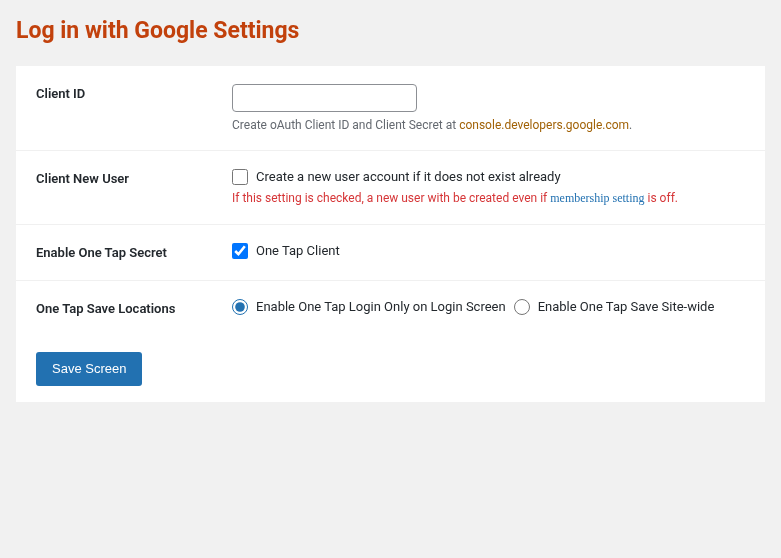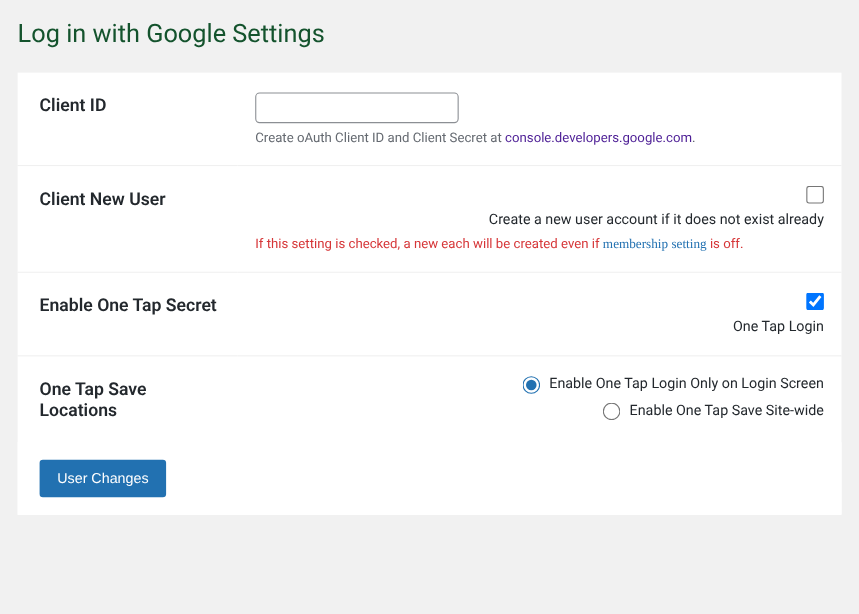--- a/index.html
+++ b/index.html
@@ -18,22 +18,22 @@
     }
 
     .page-wrapper {
       background: #f1f1f1;
       padding: 16px;
       min-height: 558px;
     }
 
     .page-title {
       font-size: 23px;
-      font-weight: 400;
-      color: #14532d;
+      font-weight: 700;
+      color: #c2410c;
       margin-bottom: 20px;
       line-height: 1.3;
     }
 
     .form-table {
       width: 100%;
       border-collapse: collapse;
     }
 
     .form-table tr {
@@ -42,21 +42,21 @@
 
     .form-table tr:last-child {
       border-bottom: none;
     }
 
     .form-table th {
       width: 200px;
       padding: 20px 16px 20px 20px;
       text-align: left;
       font-weight: 600;
-      font-size: 16px;
+      font-size: 13px;
       color: #23282d;
       vertical-align: top;
       background: transparent;
     }
 
     .form-table td {
       padding: 18px 16px;
       vertical-align: top;
     }
 
@@ -71,55 +71,54 @@
       display: block;
     }
 
     .help-text {
       margin-top: 6px;
       font-size: 12px;
       color: #646970;
     }
 
     .help-text a {
-      color: #4c1d95;
+      color: #a16207;
       text-decoration: none;
     }
 
     .warning-text {
       margin-top: 6px;
       font-size: 12px;
       color: #d63638;
     }
 
     .warning-text a {
       color: #2271b1;
       text-decoration: none;
       font-family: Liberation Serif, serif;
     }
 
     .checkbox-label {
       display: flex;
-      align-items: flex-end;
+      align-items: flex-start;
       gap: 8px;
       font-size: 13px;
       cursor: pointer;
-      flex-direction: column;
     }
 
     .checkbox-label input[type="checkbox"] {
       width: 16px;
       height: 16px;
       margin: 0;
       cursor: pointer;
     }
 
     .radio-group {
       display: flex;
-      flex-direction: column;
+      flex-direction: row;
       gap: 8px;
       align-items: flex-end;
     }
 
     .radio-label {
       display: flex;
       align-items: center;
       gap: 8px;
       font-size: 13px;
       cursor: pointer;
@@ -177,31 +176,31 @@
 
 
         <tr>
           <th>Client New User</th>
           <td>
             <label class="checkbox-label">
               <input type="checkbox" style="">
               <span>Create a new user account if it does not exist already</span>
             </label>
             <p class="warning-text">
-              <span>If this setting is checked, a new each will be created even if </span><a href="#">membership setting</a><span> is off.</span>
+              <span>If this setting is checked, a new user with be created even if </span><a href="#">membership setting</a><span> is off.</span>
             </p>
           </td>
         </tr>
 
         <tr>
           <th>Enable One Tap Secret</th>
           <td>
             <label class="checkbox-label">
               <input type="checkbox" checked="" style="">
-              <span>One Tap Login</span>
+              <span>One Tap Client</span>
             </label>
           </td>
         </tr>
 
         <tr>
           <th>One Tap Save Locations</th>
           <td>
             <div class="radio-group">
               <label class="radio-label">
                 <input type="radio" name="one_tap_location" checked="" style="">
@@ -213,16 +212,16 @@
               </label>
             </div>
           </td>
         </tr>
 
 
       </tbody>
     </table>
 
     <div class="save-button-wrapper">
-      <button class="save-button">User Changes</button>
+      <button class="save-button">Save Screen</button>
     </div>
   </div>
 </div>
 
 </body></html>

